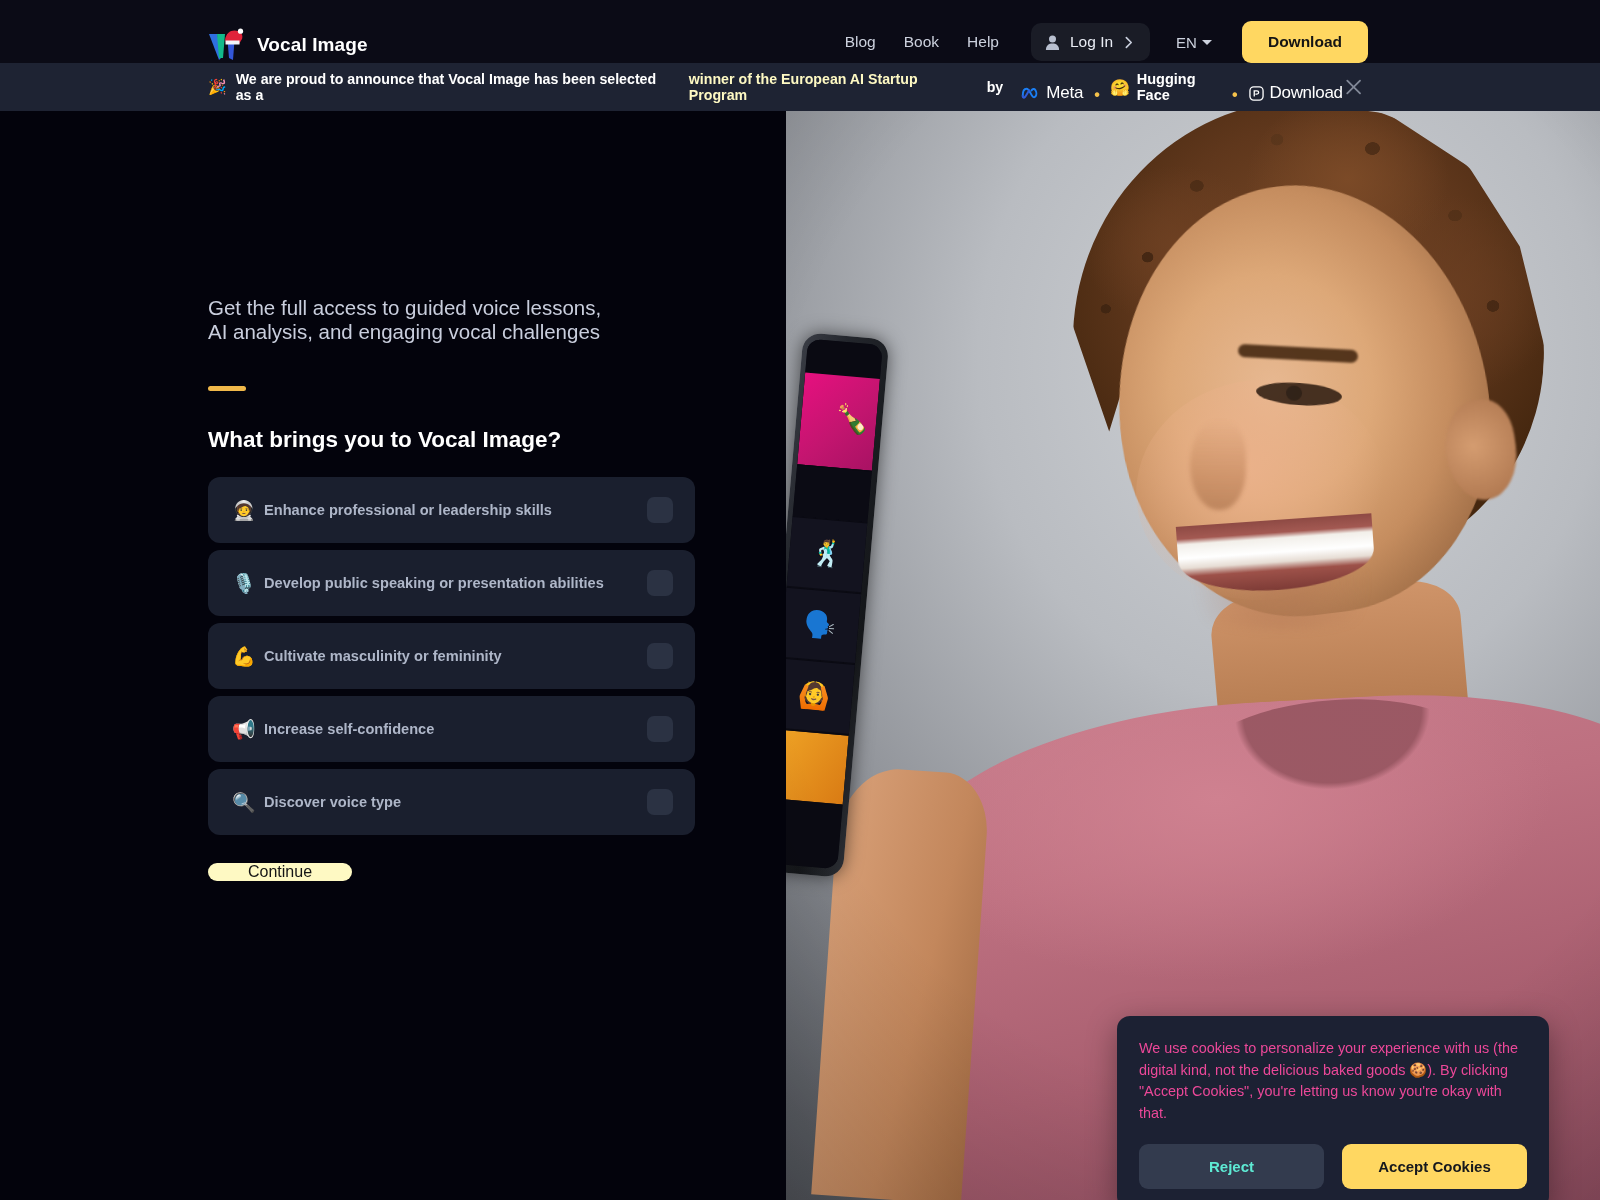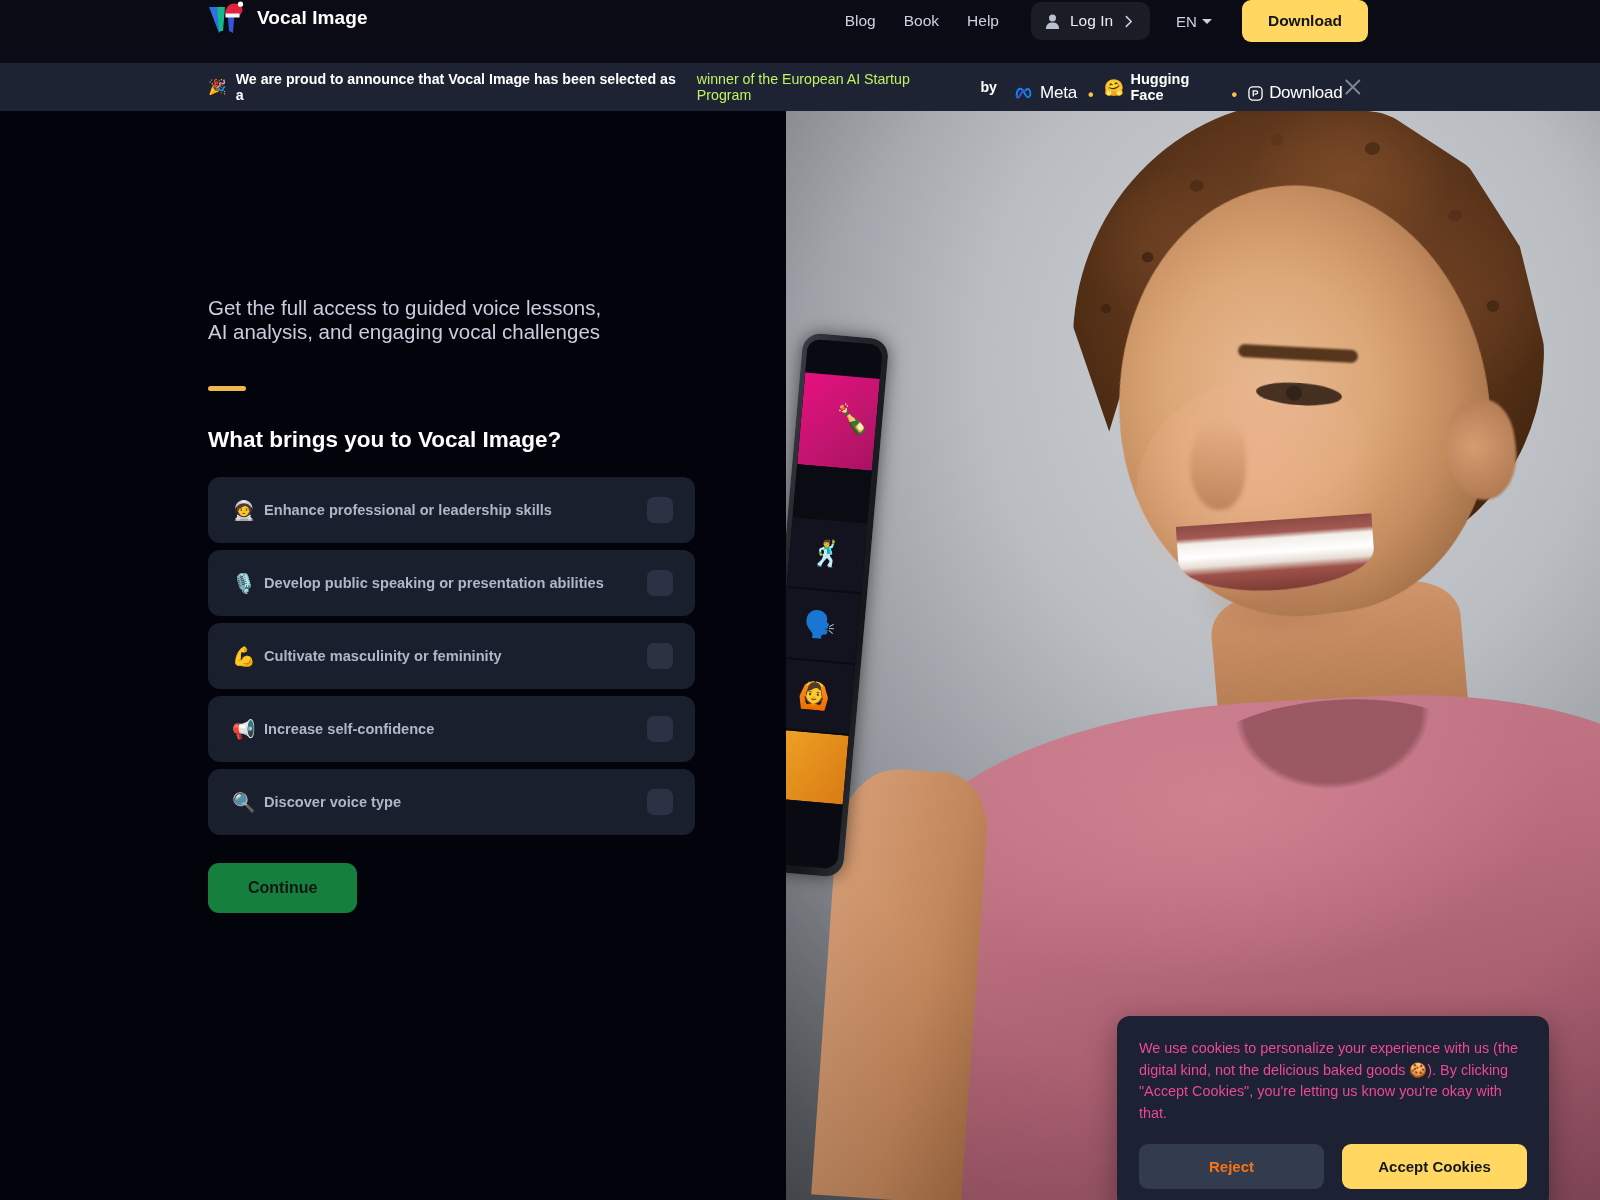--- a/index.html
+++ b/index.html
@@ -169,21 +169,21 @@
   }
   .photo-vignette{
     position:absolute; inset:0;
     background:radial-gradient(120% 95% at 55% 45%, rgba(0,0,0,0) 48%, rgba(0,0,0,.32) 100%);
   }
 
   
   .header{
     position:absolute; left:0; top:0; width:1600px; height:63px;
     background:#0b0b16; z-index:40;
-    display:flex; align-items:flex-start;
+    display:flex; align-items:flex-end;
   }
   .brand{ display:flex; align-items:center; gap:13px; margin-left:208px; cursor:pointer; }
   .logo-wrap{ position:relative; width:36px; height:36px; }
   .logo-v{ position:absolute; left:0; top:5px; width:36px; height:30px; }
   .logo-hat{ position:absolute; left:15px; top:1px; width:21px; height:18px; }
   .brand-name{ font-size:19px; font-weight:700; color:#ffffff; letter-spacing:.1px; }
 
   .nav{ margin-left:auto; display:flex; align-items:center; gap:0; margin-right:232px; }
   .nav-link{
     font-size:15.5px; color:#cdd2de; padding:6px 14px; cursor:pointer; text-decoration:none;
@@ -208,21 +208,21 @@
   }
 
   
   .banner{
     position:absolute; left:0; top:63px; width:1600px; height:48px;
     background:#1e2333; z-index:40;
     display:flex; align-items:center;
   }
   .banner-inner{ display:flex; align-items:center; gap:6px; margin-left:208px; font-size:14.2px; font-weight:700; color:#fff; }
   .banner-emoji{ font-size:15px; margin-right:3px; }
-  .banner-hl{ color:#bef264; font-weight:400; margin:0 11px; }
+  .banner-hl{ color:#fef9c3; font-weight:700; margin:0 11px; }
   .partners{ display:flex; align-items:flex-end; gap:11px; margin-left:12px; }
   .partner{ display:flex; align-items:center; gap:6px; font-size:15px; color:#fff; }
   .dot-sep{ color:#f5c24b; font-size:16px; line-height:1; }
   .meta-name{ font-family:"Liberation Sans",sans-serif; font-weight:400; font-size:17px; letter-spacing:-.2px;}
   .hf-name{ font-weight:700; font-size:14.5px;}
   .sw-name{ font-weight:400; font-size:17px; letter-spacing:-.3px;}
   .banner-close{ margin-left:auto; margin-right:236px; width:22px;height:22px; cursor:pointer; opacity:.8; }
 
   
   .content{ position:absolute; left:208px; top:111px; width:520px; z-index:20; }
@@ -239,38 +239,38 @@
   .option{
     display:flex; align-items:center; height:66px;
     background:#1a1f2e; border-radius:12px; padding:0 22px 0 24px; cursor:pointer;
   }
   .opt-emoji{ font-size:19px; width:26px; flex:0 0 26px; }
   .opt-label{ font-size:14.6px; font-weight:700; color:#aeb6c8; margin-left:6px; }
   .opt-check{
     margin-left:auto; width:26px; height:26px; border-radius:7px; background:#2b3243;
   }
   .continue-btn{
-    margin-top:28px; background:#15803d; color:#141414; border:none;
-    font-family:"Liberation Sans",sans-serif; font-weight:700; font-size:16px;
-    padding:16px 40px; border-radius:11px; cursor:pointer;
+    margin-top:28px; background:#fef9c3; color:#141414; border:none;
+    font-family:"Liberation Sans",sans-serif; font-weight:400; font-size:16px;
+    padding:0 40px; border-radius:11px; cursor:pointer;
   }
 
   
   .cookie{
     position:absolute; left:1117px; top:1016px; width:432px; 
     background:#1c2133; border-radius:13px; padding:22px 22px 20px 22px; z-index:60;
     box-shadow:0 8px 30px rgba(0,0,0,.35);
   }
   .cookie-text{ font-size:14.4px; line-height:1.5; color:#ec4899; }
   .cookie-actions{ display:flex; gap:18px; margin-top:20px; }
   .cookie-btn{
     flex:1; border:none; border-radius:9px; padding:14px 0; cursor:pointer;
     font-family:"Liberation Sans",sans-serif; font-size:15px; font-weight:600;
   }
-  .btn-reject{ background:#333b4e; color:#f97316; }
+  .btn-reject{ background:#333b4e; color:#5eead4; }
   .btn-accept{ background:#ffd761; color:#16181d; font-weight:700; }
 </style>
 </head>
 <body>
 
 <div class="page">
 
   <div class="bg-left"></div>
   <div class="bg-right">
     <div class="photo">

